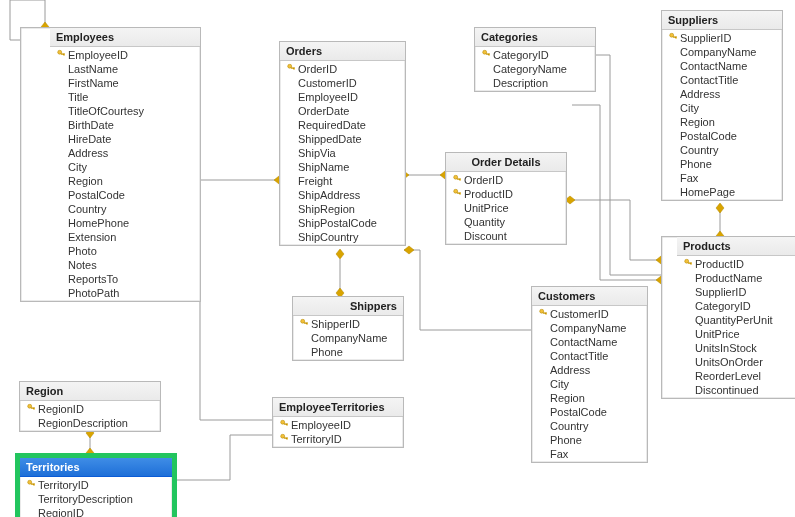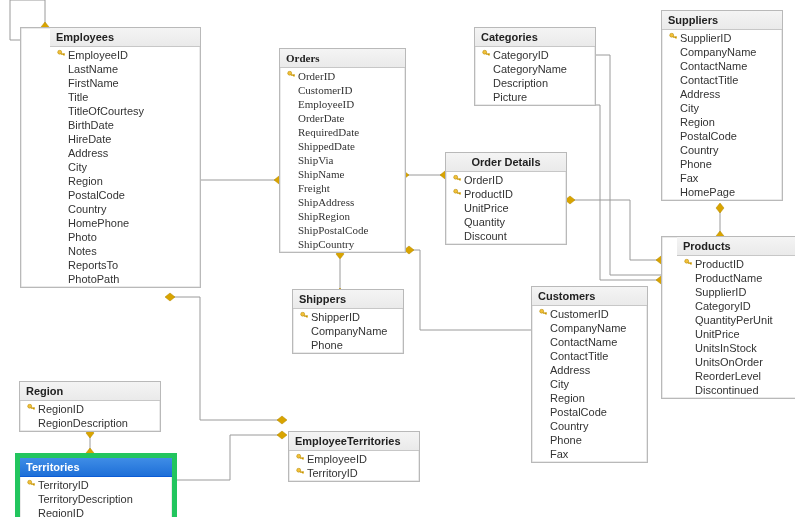--- a/index.html
+++ b/index.html
@@ -192,37 +192,41 @@
           <div class="col">
             <span class="key-slot"></span>
             <span>Country</span>
           </div>
           <div class="col">
             <span class="key-slot"></span>
             <span>HomePhone</span>
           </div>
           <div class="col">
             <span class="key-slot"></span>
+            <span>Extension</span>
+          </div>
+          <div class="col">
+            <span class="key-slot"></span>
             <span>Photo</span>
           </div>
           <div class="col">
             <span class="key-slot"></span>
             <span>Notes</span>
           </div>
           <div class="col">
             <span class="key-slot"></span>
             <span>ReportsTo</span>
           </div>
           <div class="col">
             <span class="key-slot"></span>
             <span>PhotoPath</span>
           </div>
         </div>
       </div>
-      <div class="table" style="left: 279px; top: 48px; width: 125px; font-family: Liberation Serif, serif;">
+      <div class="table" style="left: 279px; top: 41px; width: 125px;">
         <div class="table-header">Orders</div>
         <div class="cols">
           <div class="col">
             <span class="key-slot"><span class="key"><svg width="9" height="9" viewBox="0 0 10 10">
                   <circle cx="3" cy="3" r="2.2" fill="#f3c13a" stroke="#b38800" stroke-width="0.6"></circle>
                   <rect x="4.5" y="4.5" width="4" height="1.4" fill="#f3c13a" stroke="#b38800" stroke-width="0.4"></rect>
                   <rect x="7.5" y="5" width="1" height="2" fill="#f3c13a" stroke="#b38800" stroke-width="0.3"></rect>
                 </svg></span></span>
             <span>OrderID</span>
           </div>
@@ -288,24 +292,20 @@
             <span>CategoryID</span>
           </div>
           <div class="col">
             <span class="key-slot"></span>
             <span>CategoryName</span>
           </div>
           <div class="col">
             <span class="key-slot"></span>
             <span>Description</span>
           </div>
-          <div class="col">
-            <span class="key-slot"></span>
-            <span>Picture</span>
-          </div>
         </div>
       </div>
       <div class="table" style="left: 445px; top: 152px; width: 120px; text-align: center;">
         <div class="table-header">Order Details</div>
         <div class="cols">
           <div class="col">
             <span class="key-slot"><span class="key"><svg width="9" height="9" viewBox="0 0 10 10">
                   <circle cx="3" cy="3" r="2.2" fill="#f3c13a" stroke="#b38800" stroke-width="0.6"></circle>
                   <rect x="4.5" y="4.5" width="4" height="1.4" fill="#f3c13a" stroke="#b38800" stroke-width="0.4"></rect>
                   <rect x="7.5" y="5" width="1" height="2" fill="#f3c13a" stroke="#b38800" stroke-width="0.3"></rect>
@@ -327,42 +327,42 @@
           <div class="col">
             <span class="key-slot"></span>
             <span>Quantity</span>
           </div>
           <div class="col">
             <span class="key-slot"></span>
             <span>Discount</span>
           </div>
         </div>
       </div>
-      <div class="table" style="left: 292px; top: 289px; width: 110px;">
+      <div class="table" style="left: 292px; top: 296px; width: 110px; text-align: right;">
         <div class="table-header">Shippers</div>
         <div class="cols">
           <div class="col">
             <span class="key-slot"><span class="key"><svg width="9" height="9" viewBox="0 0 10 10">
                   <circle cx="3" cy="3" r="2.2" fill="#f3c13a" stroke="#b38800" stroke-width="0.6"></circle>
                   <rect x="4.5" y="4.5" width="4" height="1.4" fill="#f3c13a" stroke="#b38800" stroke-width="0.4"></rect>
                   <rect x="7.5" y="5" width="1" height="2" fill="#f3c13a" stroke="#b38800" stroke-width="0.3"></rect>
                 </svg></span></span>
             <span>ShipperID</span>
           </div>
           <div class="col">
             <span class="key-slot"></span>
             <span>CompanyName</span>
           </div>
           <div class="col">
             <span class="key-slot"></span>
             <span>Phone</span>
           </div>
         </div>
       </div>
-      <div class="table" style="left: 288px; top: 397px; width: 130px; margin-top: 34px;">
+      <div class="table" style="left: 272px; top: 397px; width: 130px;">
         <div class="table-header">EmployeeTerritories</div>
         <div class="cols">
           <div class="col">
             <span class="key-slot"><span class="key"><svg width="9" height="9" viewBox="0 0 10 10">
                   <circle cx="3" cy="3" r="2.2" fill="#f3c13a" stroke="#b38800" stroke-width="0.6"></circle>
                   <rect x="4.5" y="4.5" width="4" height="1.4" fill="#f3c13a" stroke="#b38800" stroke-width="0.4"></rect>
                   <rect x="7.5" y="5" width="1" height="2" fill="#f3c13a" stroke="#b38800" stroke-width="0.3"></rect>
                 </svg></span></span>
             <span>EmployeeID</span>
           </div>

